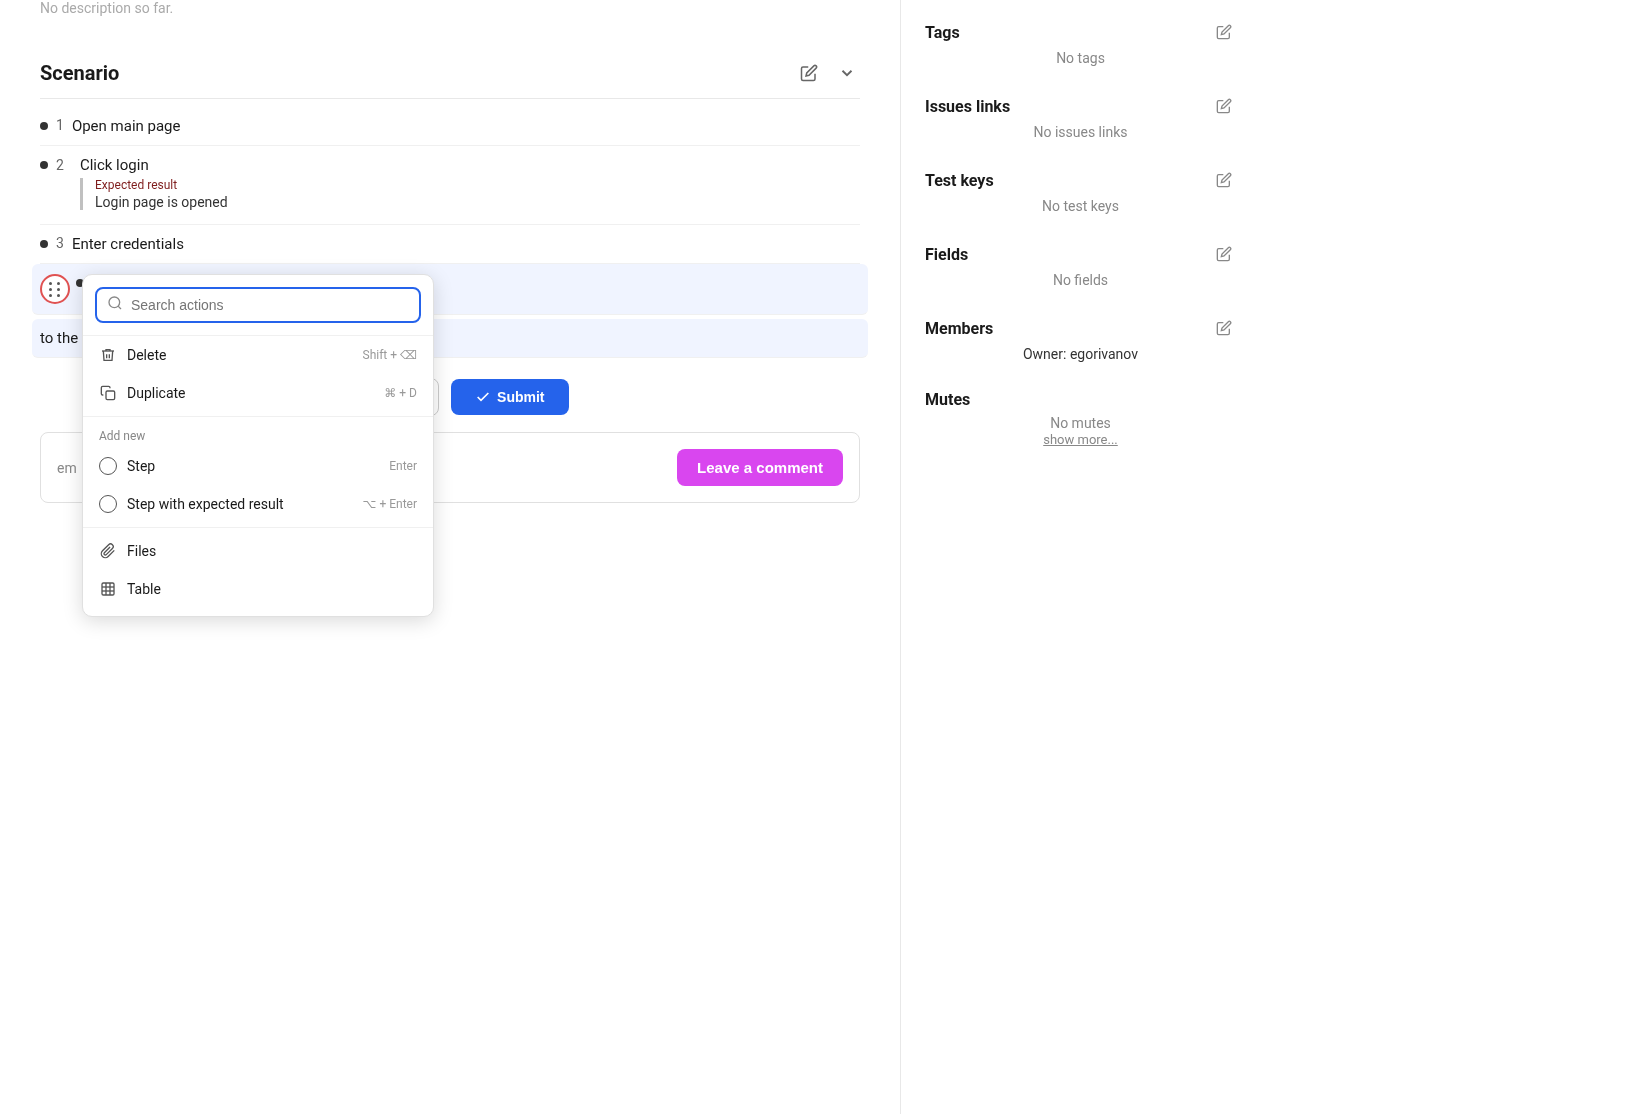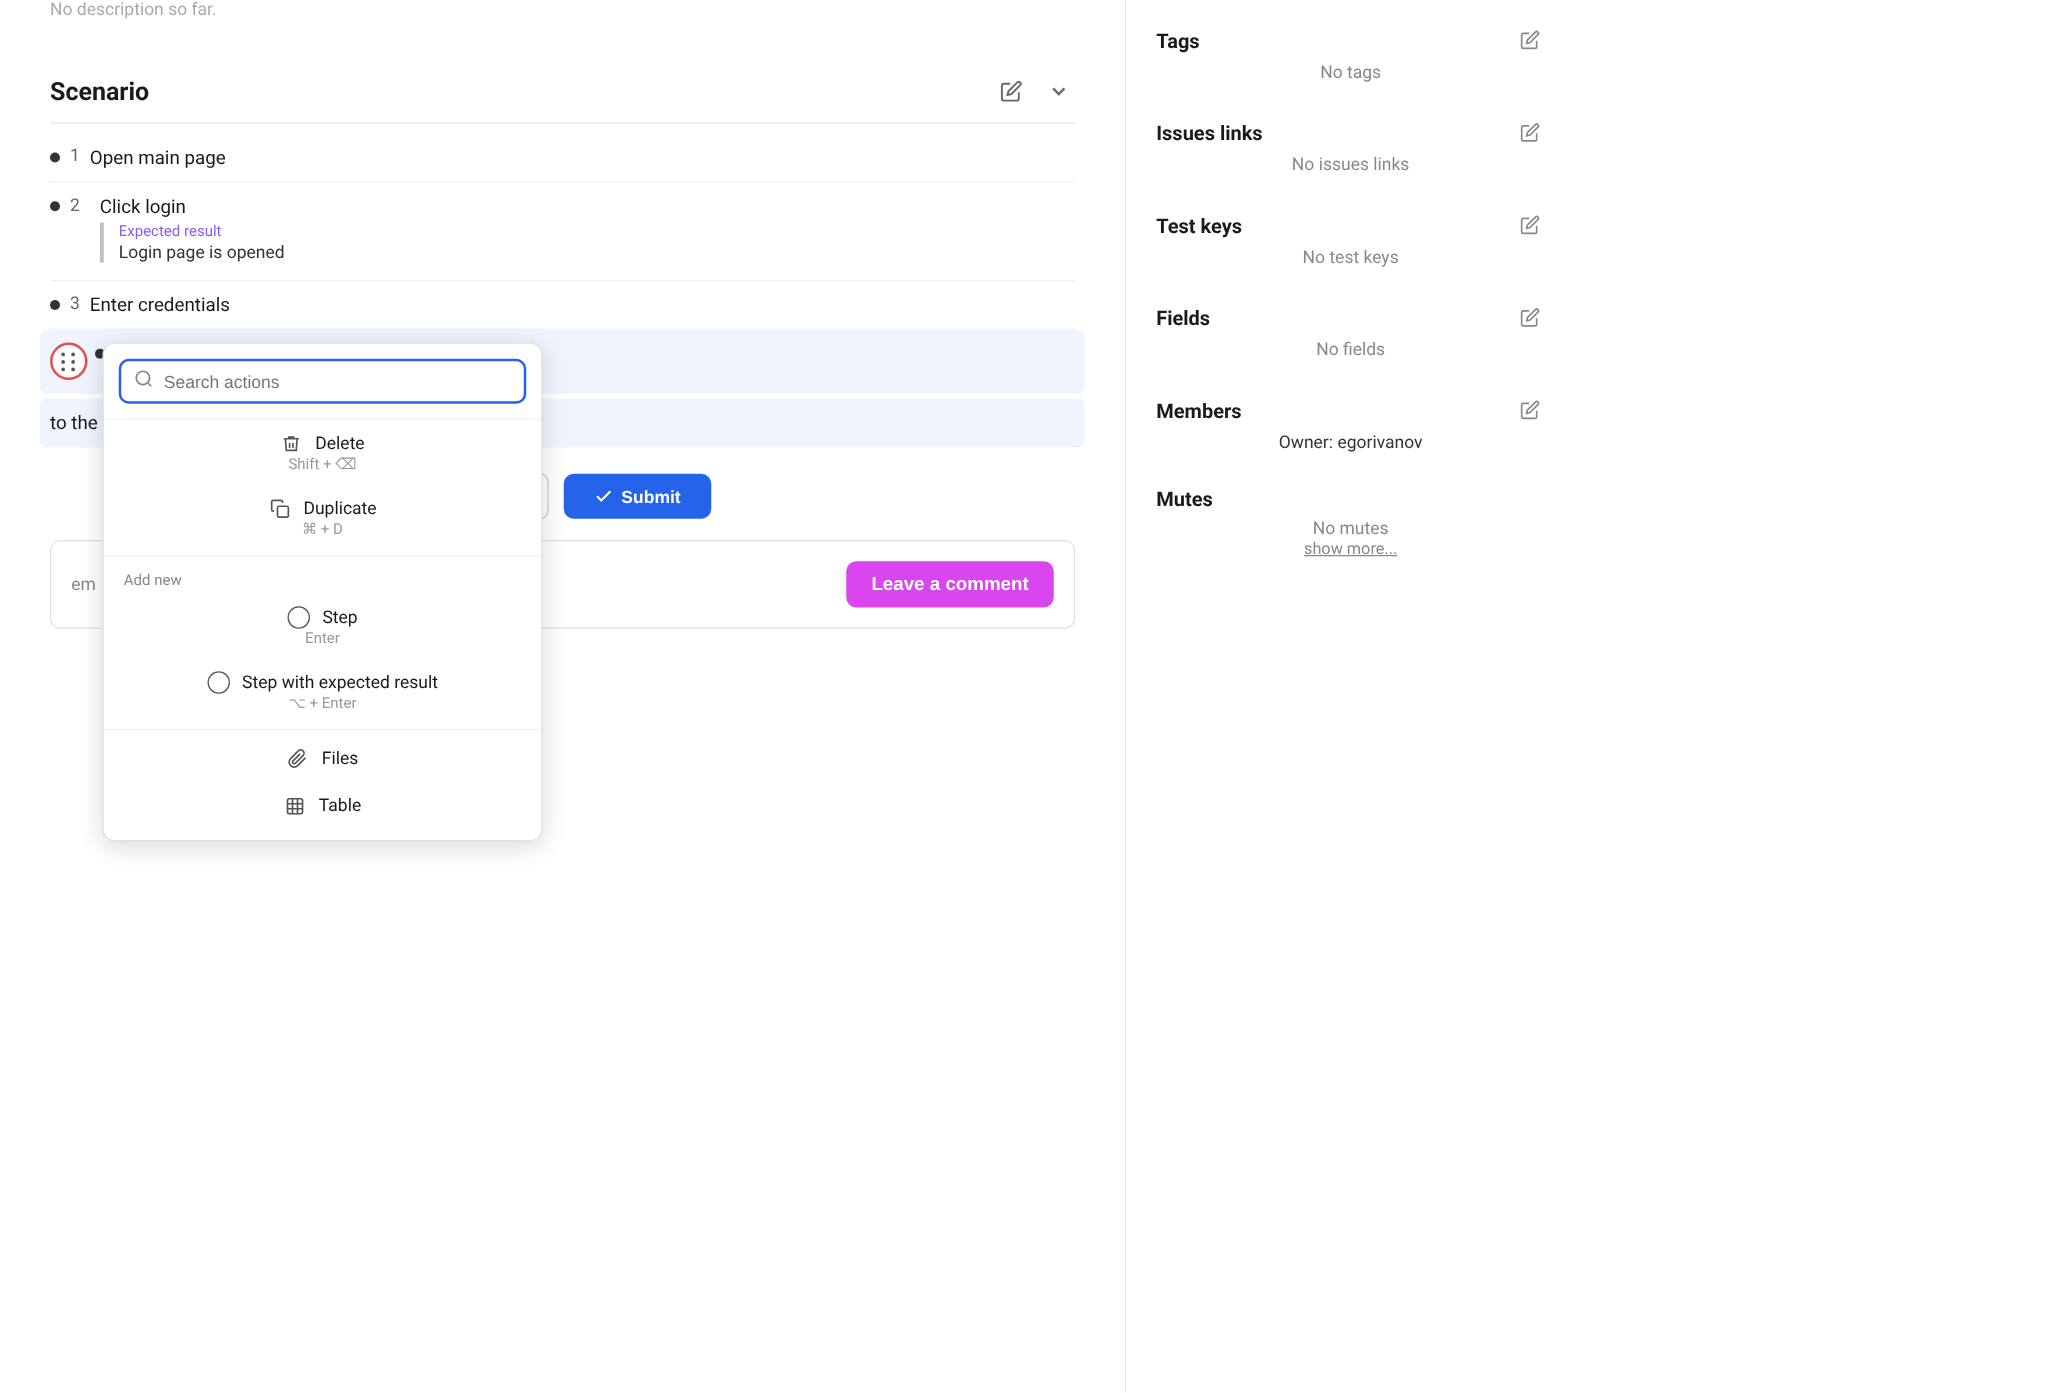--- a/index.html
+++ b/index.html
@@ -85,21 +85,21 @@
     .step-text {
       font-size: 15px;
     }
     .expected-result-block {
       border-left: 3px solid #c0c0c0;
       padding-left: 12px;
       margin: 4px 0 4px 24px;
     }
     .expected-result-label {
       font-size: 12px;
-      color: #8b5cf6;
+      color: #7f1d1d;
       margin-bottom: 2px;
     }
     .expected-result-text {
       font-size: 14px;
       color: #333;
     }
     
     .six-dot-handle {
       width: 30px;
       height: 30px;
@@ -161,22 +161,22 @@
       font-size: 14px;
       color: #333;
       width: 100%;
       background: transparent;
     }
     .menu-item {
       display: flex;
       align-items: center;
       padding: 10px 16px;
       cursor: pointer;
+      gap: 10px;
       justify-content: space-between;
-      flex-direction: column;
     }
     .menu-item-left {
       display: flex;
       align-items: center;
       gap: 10px;
     }
     .menu-item-icon {
       width: 18px;
       height: 18px;
       display: flex;

